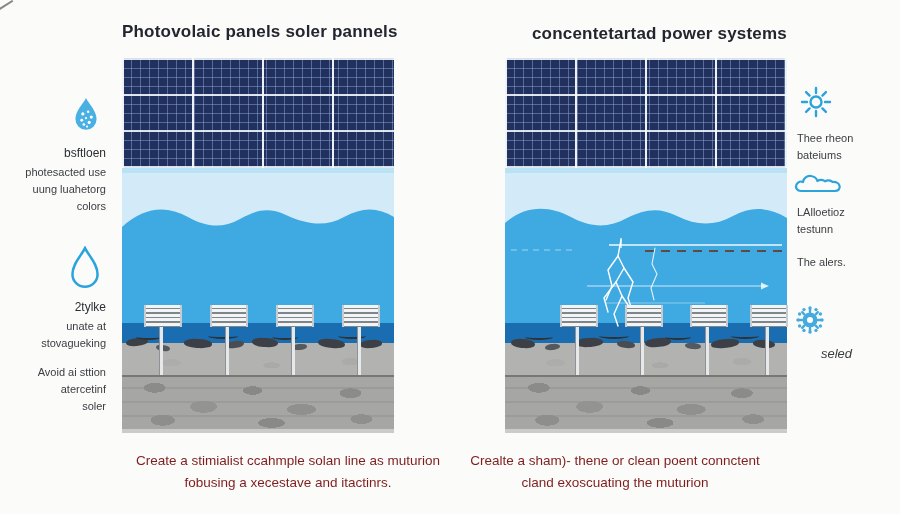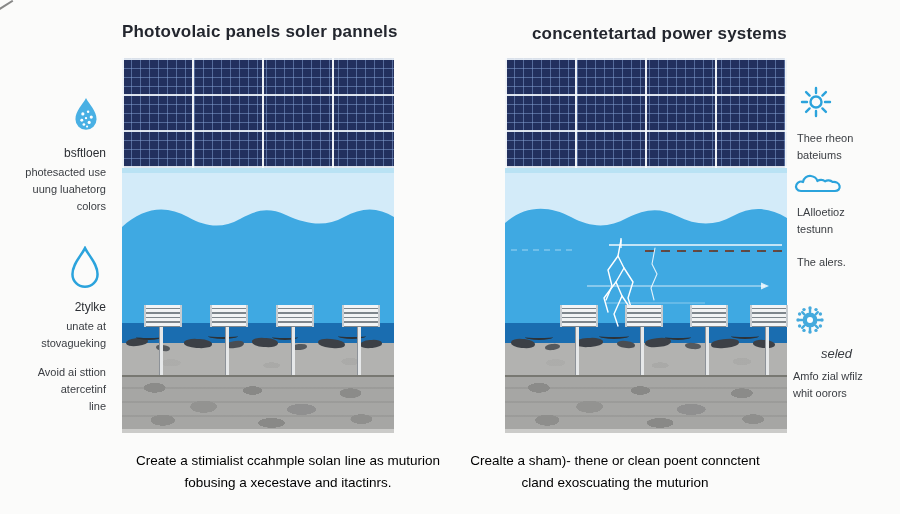--- a/index.html
+++ b/index.html
@@ -42,21 +42,21 @@
       radial-gradient(ellipse 22px 8px at 55% 85%, #898987 60%, transparent 61%),
       radial-gradient(ellipse 18px 8px at 88% 78%, #8f8f8d 60%, transparent 61%),
       repeating-linear-gradient(0deg, rgba(118,118,116,.22) 0 2px, transparent 2px 14px);}
   .ground-base{position:absolute;left:0;top:371px;width:100%;height:4px;background:#cbcbc9;}
   .rack{position:absolute;top:247px;width:34px;height:70px;}
   .rack-top{position:absolute;left:0;top:0;width:34px;height:22px;
     background:repeating-linear-gradient(180deg,#f2f4f5 0 3px,#7e868c 3px 4.5px);
     border-left:2px solid #c7ccd0;border-right:2px solid #c7ccd0;}
   .rack-pole{position:absolute;left:15px;top:22px;width:3px;height:48px;
     background:#e6e8e9;border-left:1px solid #8d9298;}
-  .caption{position:absolute;top:450px;font-size:13.5px;line-height:1.6;color:#000000;text-align:center;}
+  .caption{position:absolute;top:450px;font-size:13.5px;line-height:1.6;color:#7f1d1d;text-align:center;}
   .iconwrap{position:absolute;}
   .artifact{position:absolute;left:-2px;top:4px;width:16px;height:2px;background:#4a4a4a;
             transform:rotate(-32deg);opacity:.65;}
   .overlay-svg{position:absolute;left:0;top:150px;width:100%;height:130px;display:block;}
 </style>
 </head>
 <body>
 
 <div class="canvas">
 
@@ -96,21 +96,21 @@
   <div class="sidebar-text right-align icon-label" style="left:0;top:294px;width:106px;">2tylke</div>
 
   <div class="sidebar-text right-align" style="left:0;top:318px;width:106px;">
     <div>unate at</div>
     <div>stovagueking</div>
   </div>
 
   <div class="sidebar-text right-align" style="left:0;top:364px;width:106px;">
     <div>Avoid ai sttion</div>
     <div>atercetinf</div>
-    <div>line</div>
+    <div>soler</div>
   </div>
 
   <section class="panel" style="left:122px;width:272px;">
     <div class="solar-array"></div>
     <div class="array-base"></div>
     <div class="sky"></div>
     <svg class="water-svg" viewBox="0 0 272 130" preserveAspectRatio="none">
       <path d="M0,34 C22,14 44,12 66,24 C84,34 100,36 118,26 C134,17 146,14 164,22 C186,32 204,34 222,24 C240,14 256,14 272,24 L272,130 L0,130 Z" fill="#3fa9e2"></path>
     </svg>
     <div class="darkband"></div>
@@ -264,24 +264,20 @@
           <circle cx="9.6" cy="14" r="1.7"></circle>
           <circle cx="14" cy="9.6" r="1.7"></circle>
         <circle cx="20" cy="8" r="1.7"></circle>
           <circle cx="26" cy="9.6" r="1.7"></circle>
           <circle cx="30.4" cy="14" r="1.7"></circle>
       </g>
     </svg>
   </div>
   <div class="sidebar-text left-align" style="left:793px;top:344px;width:100px;font-style:italic;font-size:13px;margin-left:28px;">seled</div>
 
-  <div class="sidebar-text left-align" style="left:793px;top:368px;width:104px;">
-    <div>Amfo zial wfilz</div>
-    <div>whit oorors</div>
-  </div>
 
   <div class="caption" style="left:118px;width:340px;">
     <div>Create a stimialist ccahmple solan line as muturion</div>
     <div>fobusing a xecestave and itactinrs.</div>
   </div>
   <div class="caption" style="left:440px;width:350px;">
     <div>Crealte a sham)- thene or clean poent connctent</div>
     <div>cland exoscuating the muturion</div>
   </div>
 

